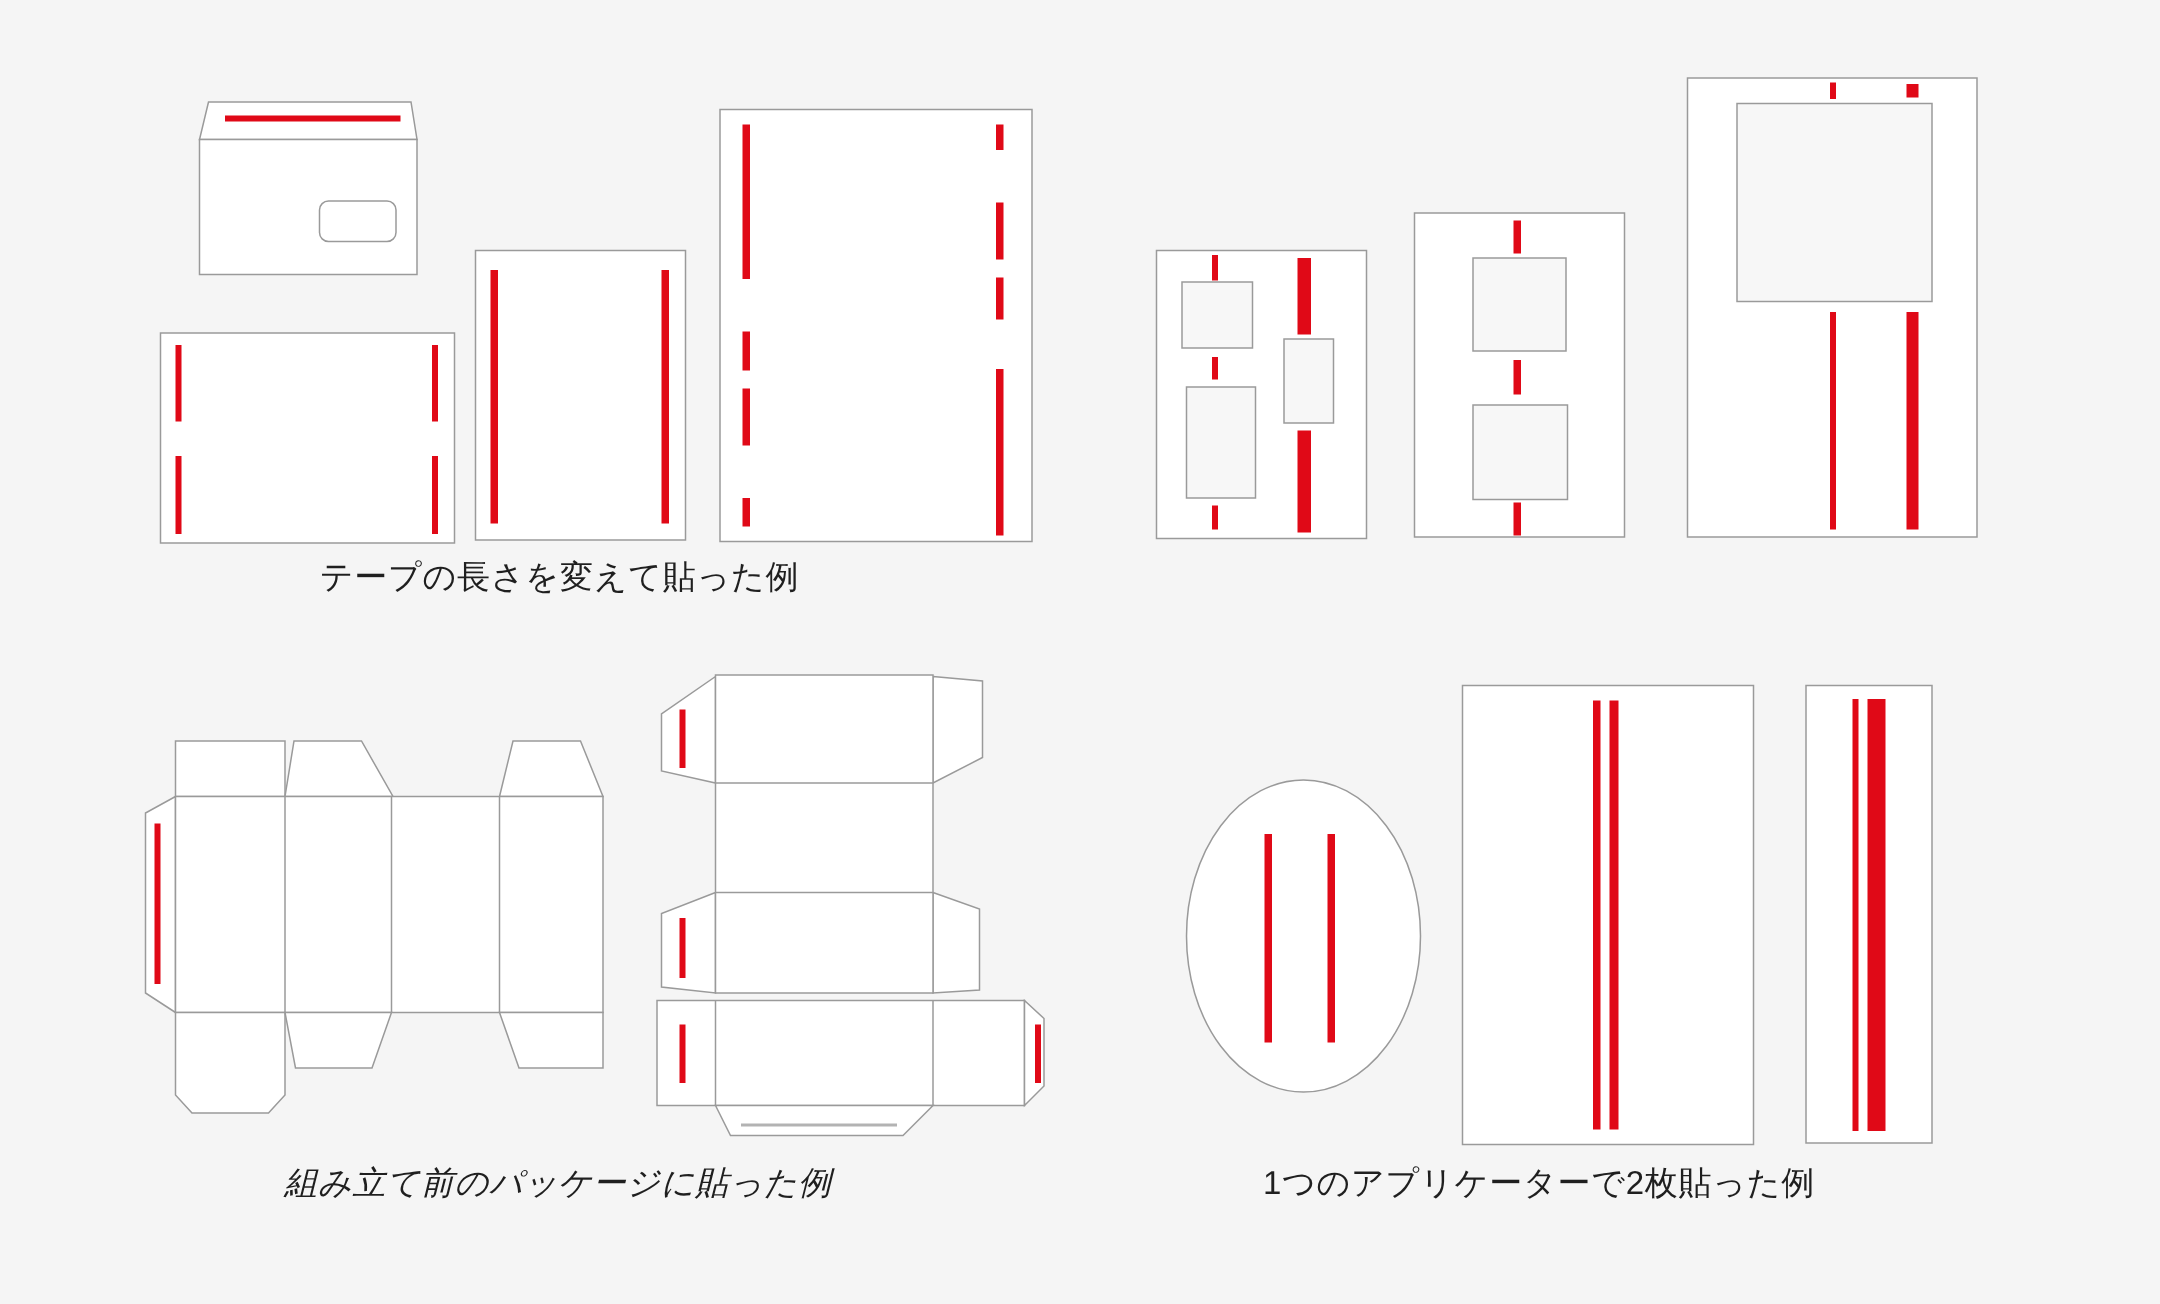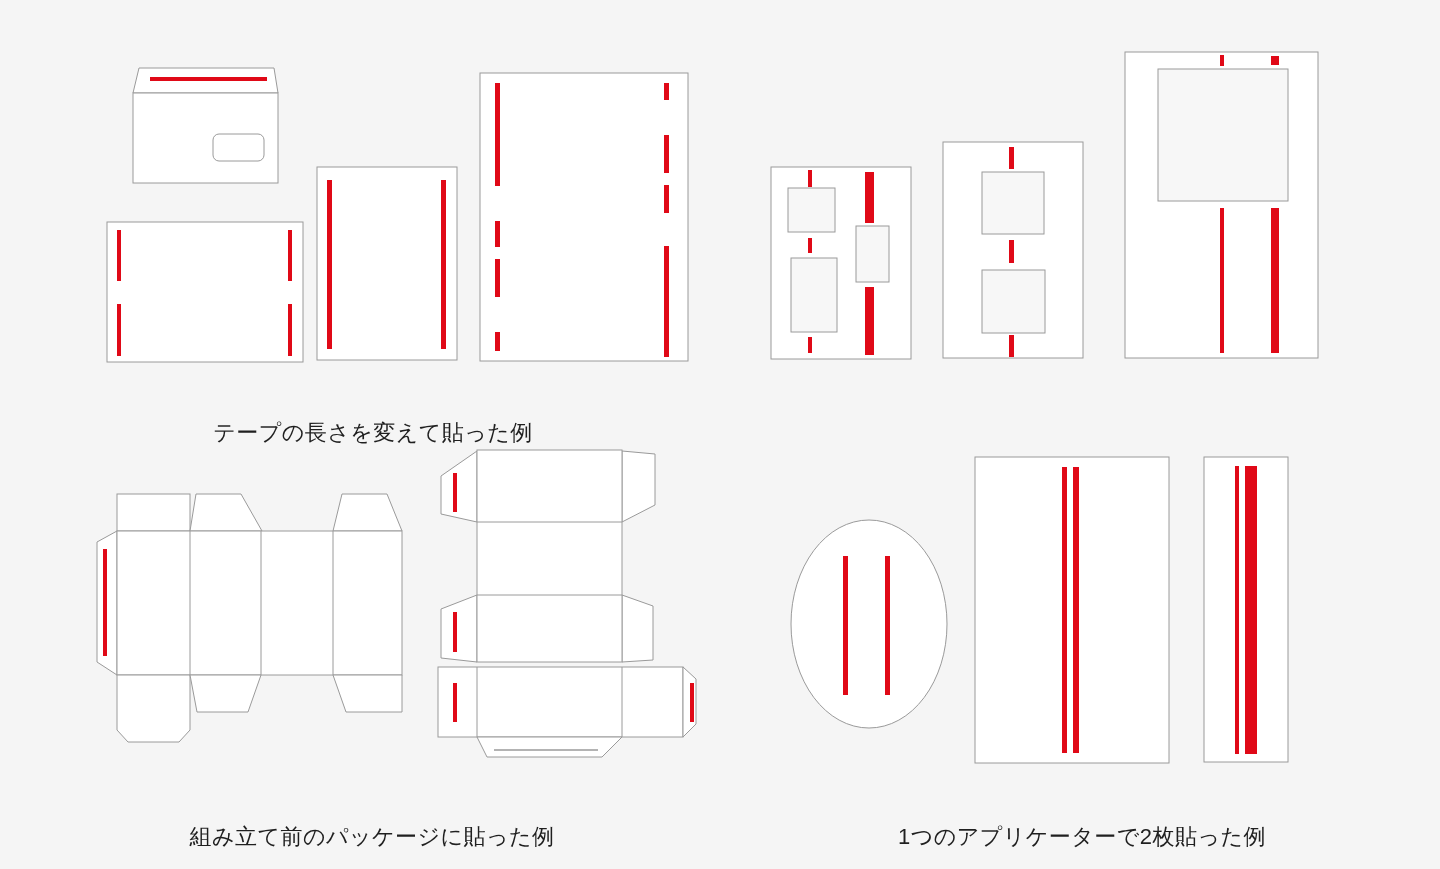--- a/index.html
+++ b/index.html
@@ -13,26 +13,25 @@
   }
   #diagram{position:absolute;left:0;top:0;}
   .caption{
     position:absolute;
     transform:translateX(-50%);
     font-size:22px;
     line-height:1;
     letter-spacing:0.5px;
     white-space:nowrap;
     font-family:"Liberation Sans","DejaVu Sans",sans-serif;
-    margin-top:48px;
   }
   #cap-tape-length{left:373px;top:374px;}
   #cap-cutout{left:1048px;top:374px;}
   #cap-dieline{left:372px;top:778px;}
-  #cap-applicator{left:1082px;top:778px;}
+  #cap-applicator{left:1026px;top:778px;}
 </style>
 </head>
 <body style="background: rgb(245, 245, 245);">
 
 <div id="stage">
   <svg id="diagram" width="1440" height="869" viewBox="0 0 1440 869">
       <g>
         <polygon points="139,68 274,68 278,93 133,93" fill="#ffffff" stroke="#9a9a9a" stroke-width="1"></polygon>
         <rect x="150" y="77" width="117" height="4" fill="#e00917"></rect>
         <rect x="133" y="93" width="145" height="90" fill="#ffffff" stroke="#9a9a9a" stroke-width="1"></rect>
@@ -115,15 +114,15 @@
         <rect x="885" y="556" width="5" height="139" fill="#e00917"></rect>
         <rect x="975" y="457" width="194" height="306" fill="#ffffff" stroke="#9a9a9a" stroke-width="1"></rect>
         <rect x="1062" y="467" width="5" height="286" fill="#e00917"></rect>
         <rect x="1073" y="467" width="6" height="286" fill="#e00917"></rect>
         <rect x="1204" y="457" width="84" height="305" fill="#ffffff" stroke="#9a9a9a" stroke-width="1"></rect>
         <rect x="1235" y="466" width="4" height="288" fill="#e00917"></rect>
         <rect x="1245" y="466" width="12" height="288" fill="#e00917"></rect>
       </g>
     </svg>
   <div class="caption" id="cap-tape-length" style="color: rgb(31, 31, 31);">テープの長さを変えて貼った例</div>
-  <div class="caption" id="cap-dieline" style="color: rgb(31, 31, 31);">組み立て前のパッケージに貼った例</div>
+  <div class="caption" id="cap-dieline" style="color: rgb(31, 31, 31); font-style: italic;">組み立て前のパッケージに貼った例</div>
   <div class="caption" id="cap-applicator" style="color: rgb(31, 31, 31);">1つのアプリケーターで2枚貼った例</div>
 </div>
 
 </body></html>

